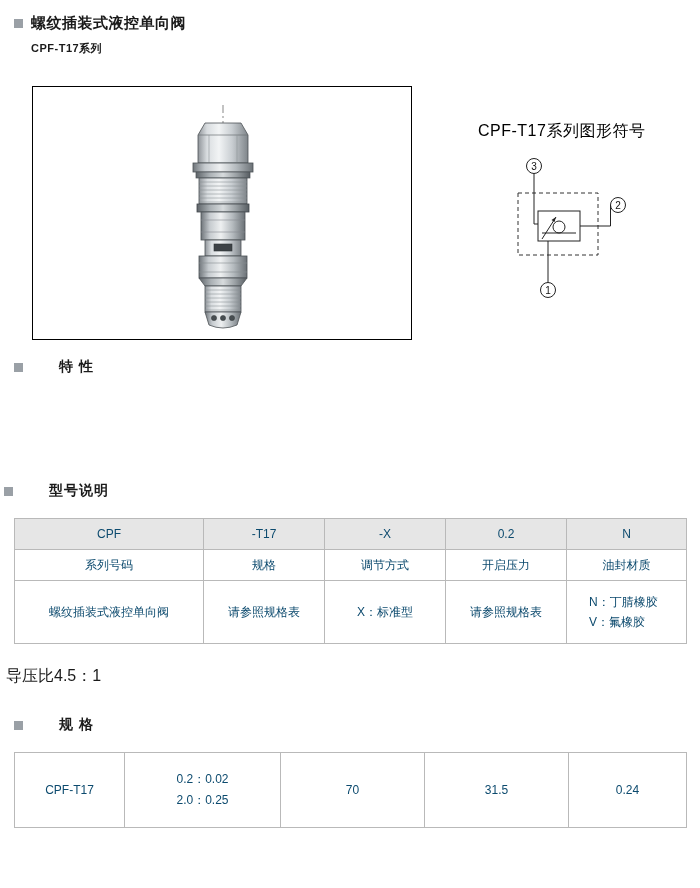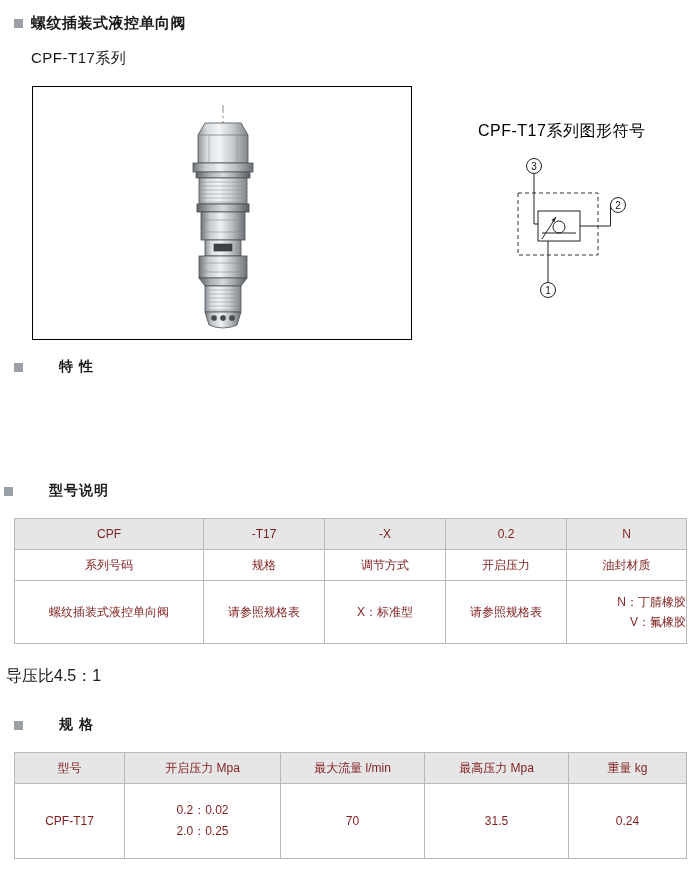--- a/index.html
+++ b/index.html
@@ -39,24 +39,24 @@
     background: #9aa0a6;
     margin-right: 8px;
     flex: 0 0 auto;
   }
   .title-text {
     font-size: 15px;
     font-weight: bold;
     letter-spacing: 0.5px;
   }
   .subtitle-text {
-    font-size: 15px;
-    font-weight: normal;
+    font-size: 11px;
+    font-weight: bold;
     margin-left: 17px;
-    margin-top: 16px;
+    margin-top: 8px;
     letter-spacing: 0.5px;
   }
 
   .section-head {
     display: flex;
     align-items: center;
     position: absolute;
   }
   .section-head .label {
     font-size: 14px;
@@ -116,41 +116,41 @@
   table {
     border-collapse: collapse;
     position: absolute;
     table-layout: fixed;
   }
   table td, table th {
     border: 1px solid #b9b9b9;
     text-align: center;
     font-size: 12px;
     font-weight: normal;
-    color: #7f1d1d;
+    color: #0c4a6e;
     padding: 0;
   }
   #model-table {
     left: 14px;
     top: 518px;
     width: 672px;
   }
   #model-table .hdr td {
     background: #e6e6e6;
     height: 30px;
   }
   #model-table .r2 td {
     height: 30px;
   }
   #model-table .r3 td {
     height: 62px;
   }
   .seal-cell {
-    text-align: right;
-    padding-left: 40px;
+    text-align: left;
+    padding-left: 22px;
     line-height: 20px;
   }
 
   .ratio-note {
     position: absolute;
     left: 6px;
     top: 666px;
     font-size: 16px;
   }
 
@@ -353,27 +353,20 @@
 
   <table id="spec-table">
     <colgroup>
       <col style="width:110px">
       <col style="width:156px">
       <col style="width:144px">
       <col style="width:144px">
       <col style="width:118px">
     </colgroup>
     <tbody>
-      <tr class="hdr">
-        <td>型号</td>
-        <td>开启压力 Mpa</td>
-        <td>最大流量 l/min</td>
-        <td>最高压力 Mpa</td>
-        <td>重量 kg</td>
-      </tr>
       <tr class="r2">
         <td>CPF-T17</td>
         <td class="two-line">
           <div>0.2：0.02</div>
           <div>2.0：0.25</div>
         </td>
         <td>70</td>
         <td>31.5</td>
         <td>0.24</td>
       </tr>

